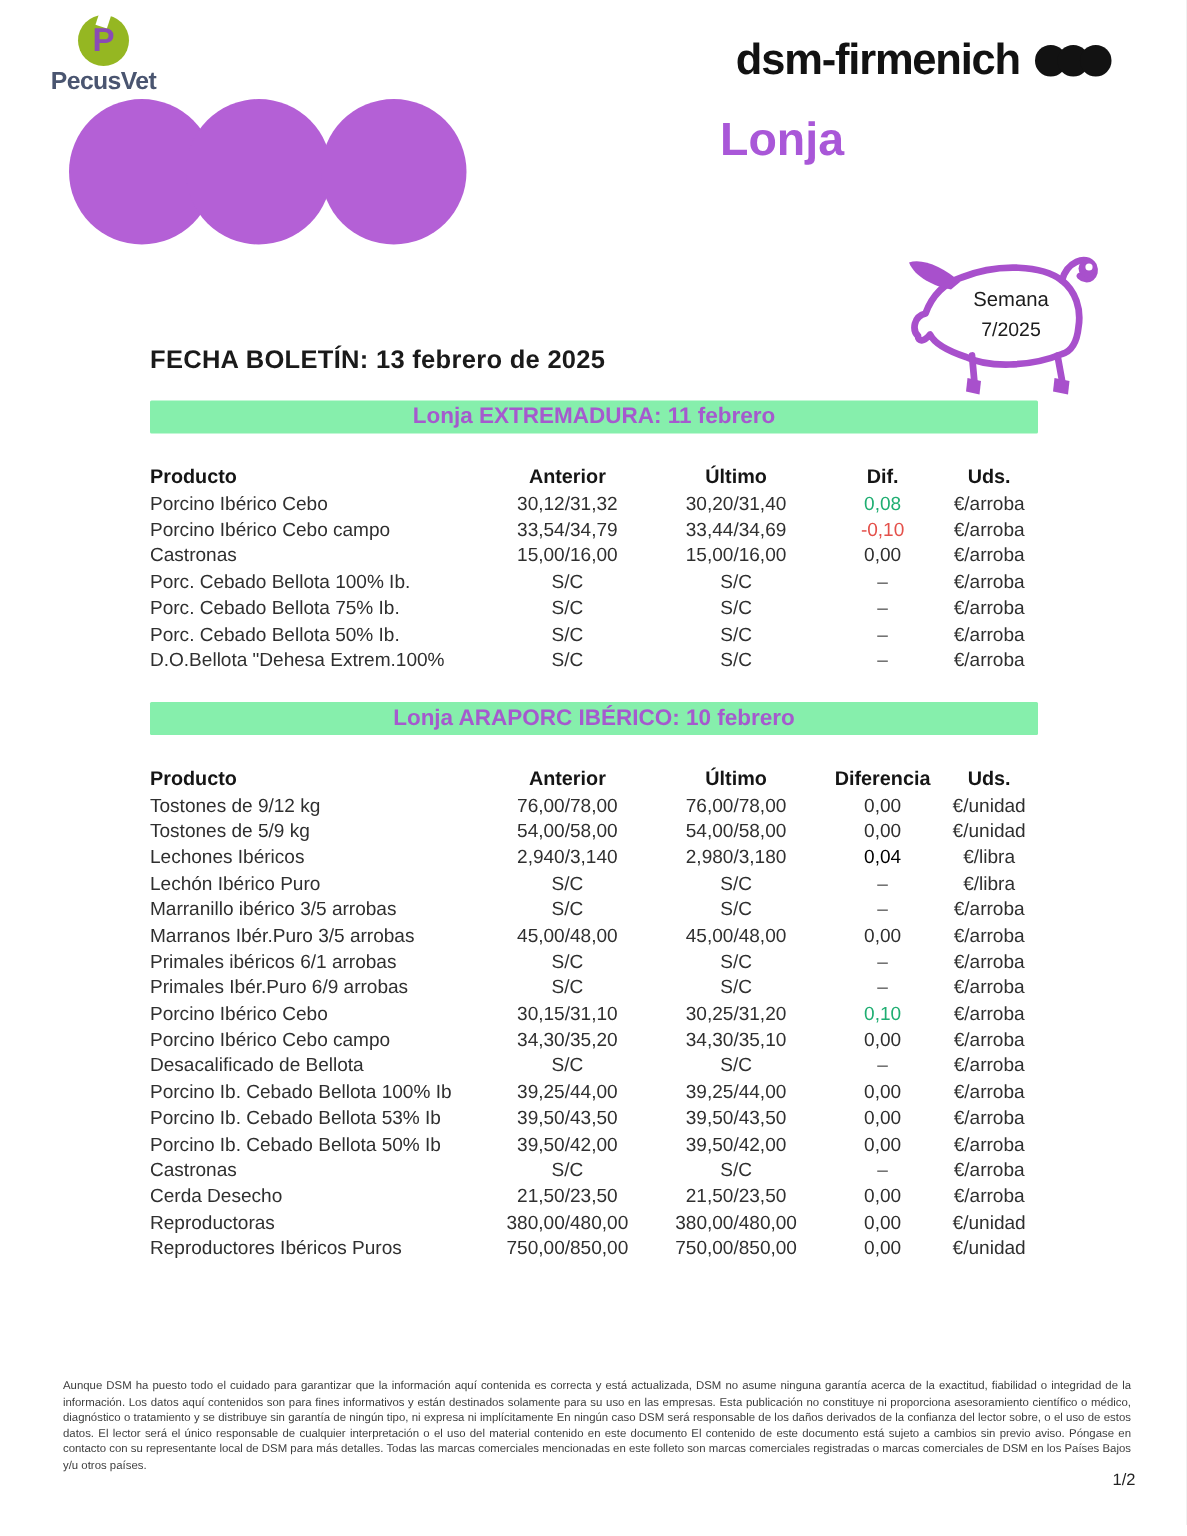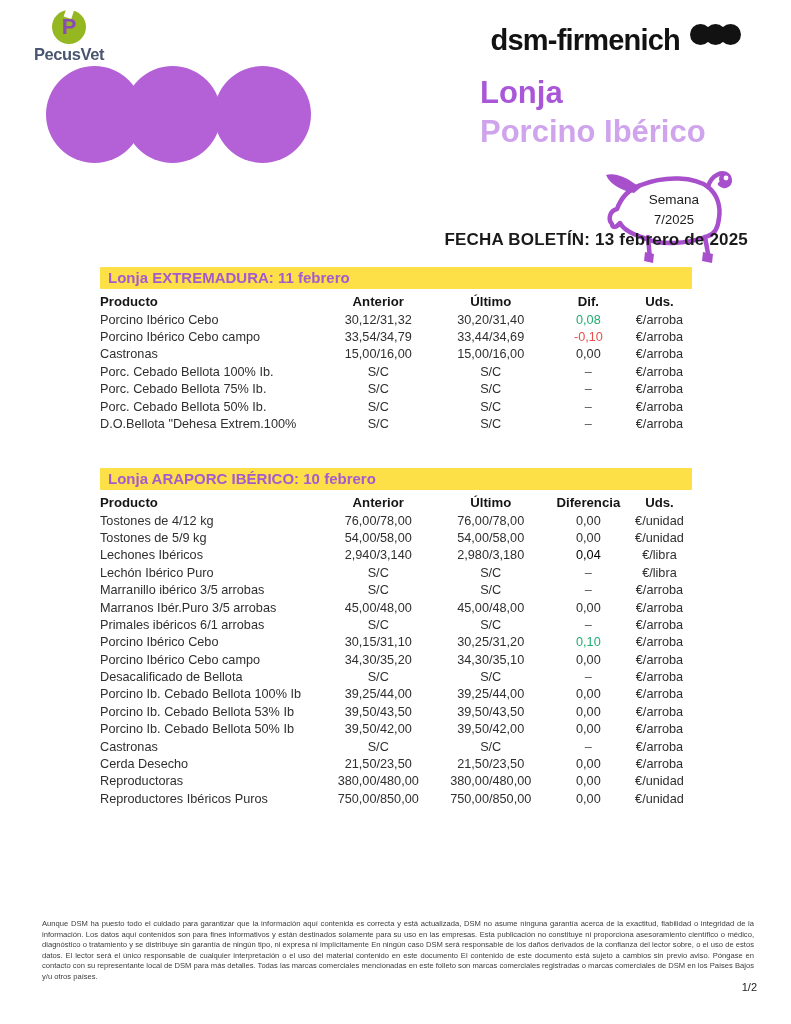--- a/index.html
+++ b/index.html
@@ -6,21 +6,21 @@
   .page{position:relative;width:791px;height:1024px;background:#ffffff;margin:0 auto;overflow:hidden;}
 
   
   .pecusvet{position:absolute;left:24px;top:10px;width:90px;text-align:center;}
   .pv-mark{position:relative;width:34px;height:34px;margin:0 auto;border-radius:50%;background:#95b722;}
   .pv-notch{position:absolute;left:13px;top:-2px;width:8px;height:10px;background:#ffffff;transform:rotate(18deg);}
   .pv-p{position:absolute;left:0;top:4px;width:34px;text-align:center;font-weight:bold;font-size:22px;color:#8a4bb5;}
   .pv-text{margin-top:1px;font-weight:bold;font-size:16.5px;letter-spacing:-0.4px;color:#4a5570;}
 
   
-  .dsm{position:absolute;right:50px;top:24px;display:flex;align-items:flex-start;}
+  .dsm{position:absolute;right:50px;top:24px;display:flex;align-items:center;}
   .dsm-text{font-weight:bold;font-size:29px;letter-spacing:-0.8px;color:#121212;}
   .dsm-dots{display:flex;margin-left:10px;}
   .dsm-dot{width:21px;height:21px;border-radius:50%;background:#121212;}
   .dsm-dot+.dsm-dot{margin-left:-6px;}
 
   
   .circle-art{position:absolute;left:46px;top:66px;width:270px;height:100px;}
   .pcircle{position:absolute;top:0;width:97px;height:97px;border-radius:50%;background:#b460d6;}
   .pc1{left:0;}
   .pc2{left:78px;}
@@ -31,30 +31,30 @@
   .title-1{font-weight:bold;font-size:31px;color:#a957d8;}
   .title-2{font-weight:bold;font-size:31px;color:#cfa4ec;}
 
   
   .pig-wrap{position:absolute;left:598px;top:166px;width:150px;height:100px;}
   .pig-text{position:absolute;left:28px;top:26px;width:96px;text-align:center;color:#1c1c1c;}
   .pig-line1{font-size:13.5px;}
   .pig-line2{font-size:13px;margin-top:5px;}
 
   
-  .fecha{position:absolute;left:88px;top:230px;width:660px;text-align:right;
+  .fecha{position:absolute;left:100px;top:230px;width:660px;text-align:left;
          font-weight:bold;font-size:17px;letter-spacing:0.2px;color:#1a1a1a;}
 
   
   .section{position:absolute;left:100px;width:592px;}
   .sec1{top:267px;}
   .sec2{top:468px;}
-  .banner{background:#fde047;color:#a55ace;font-weight:bold;font-size:15px;
-          padding:2px 8px 3px 8px;border-radius:1px;}
-  table{border-collapse:collapse;table-layout:fixed;width:100%;margin-top:3px;}
+  .banner{background:#86efac;color:#a55ace;font-weight:bold;font-size:15px;
+          padding:2px 8px 3px 8px;border-radius:1px;text-align:center;}
+  table{border-collapse:collapse;table-layout:fixed;width:100%;margin-top:19px;}
   th{font-weight:bold;font-size:13.2px;color:#151515;padding:2px 0 2px 0;}
   td{font-size:12.7px;color:#2f2f2f;padding:1.7px 0;}
   .col-prod{width:38%;}
   .col-ant{width:18%;}
   .col-ult{width:20%;}
   .col-dif{width:13%;}
   .col-uds{width:11%;}
   th.l,td.l{text-align:left;}
   th.c,td.c{text-align:center;}
 
@@ -86,21 +86,20 @@
   </div>
 
   <div class="circle-art">
     <div class="pcircle pc1"></div>
     <div class="pcircle pc2"></div>
     <div class="pcircle pc3"></div>
   </div>
 
   <div class="title-block">
     <div class="title-1">Lonja</div>
-    <div class="title-2">Porcino Ibérico</div>
   </div>
 
   <div class="pig-wrap">
     <svg width="150" height="100" viewBox="0 0 150 100">
       <g stroke="#a850cc" stroke-width="4.5" fill="none" stroke-linecap="round" stroke-linejoin="round">
         <path d="M14,58 C10,54 11,45 19,43 C23,32 31,23 43,19 C68,9 97,11 110,21 C119,28 123,40 121,52 C120,62 117,68 110,70 C88,79 60,79 46,72 C34,68 25,63 22,57 C18,62 14,62 14,58 Z"></path>
         <path d="M110,21 C113,9 126,3 131,11 C134,18 127,23 122,18"></path>
         <path d="M50,71 L52,93"></path>
         <path d="M107,71 L111,93"></path>
       </g>
@@ -207,21 +206,21 @@
           <tr>
             <th class="l">Producto</th>
             <th class="c">Anterior</th>
             <th class="c">Último</th>
             <th class="c">Diferencia</th>
             <th class="c">Uds.</th>
           </tr>
         </thead>
         <tbody>
           <tr>
-            <td class="l">Tostones de 4/12 kg</td>
+            <td class="l">Tostones de 9/12 kg</td>
             <td class="c">76,00/78,00</td>
             <td class="c">76,00/78,00</td>
             <td class="c">0,00</td>
             <td class="c">€/unidad</td>
           </tr>
           <tr>
             <td class="l">Tostones de 5/9 kg</td>
             <td class="c">54,00/58,00</td>
             <td class="c">54,00/58,00</td>
             <td class="c">0,00</td>
@@ -256,20 +255,27 @@
             <td class="c">€/arroba</td>
           </tr>
           <tr>
             <td class="l">Primales ibéricos 6/1 arrobas</td>
             <td class="c">S/C</td>
             <td class="c">S/C</td>
             <td class="c" style="color: rgb(85, 85, 85);">–</td>
             <td class="c">€/arroba</td>
           </tr>
           <tr>
+            <td class="l">Primales Ibér.Puro 6/9 arrobas</td>
+            <td class="c">S/C</td>
+            <td class="c">S/C</td>
+            <td class="c" style="color: rgb(85, 85, 85);">–</td>
+            <td class="c">€/arroba</td>
+          </tr>
+          <tr>
             <td class="l">Porcino Ibérico Cebo</td>
             <td class="c">30,15/31,10</td>
             <td class="c">30,25/31,20</td>
             <td class="c" style="color: rgb(31, 174, 114);">0,10</td>
             <td class="c">€/arroba</td>
           </tr>
           <tr>
             <td class="l">Porcino Ibérico Cebo campo</td>
             <td class="c">34,30/35,20</td>
             <td class="c">34,30/35,10</td>

